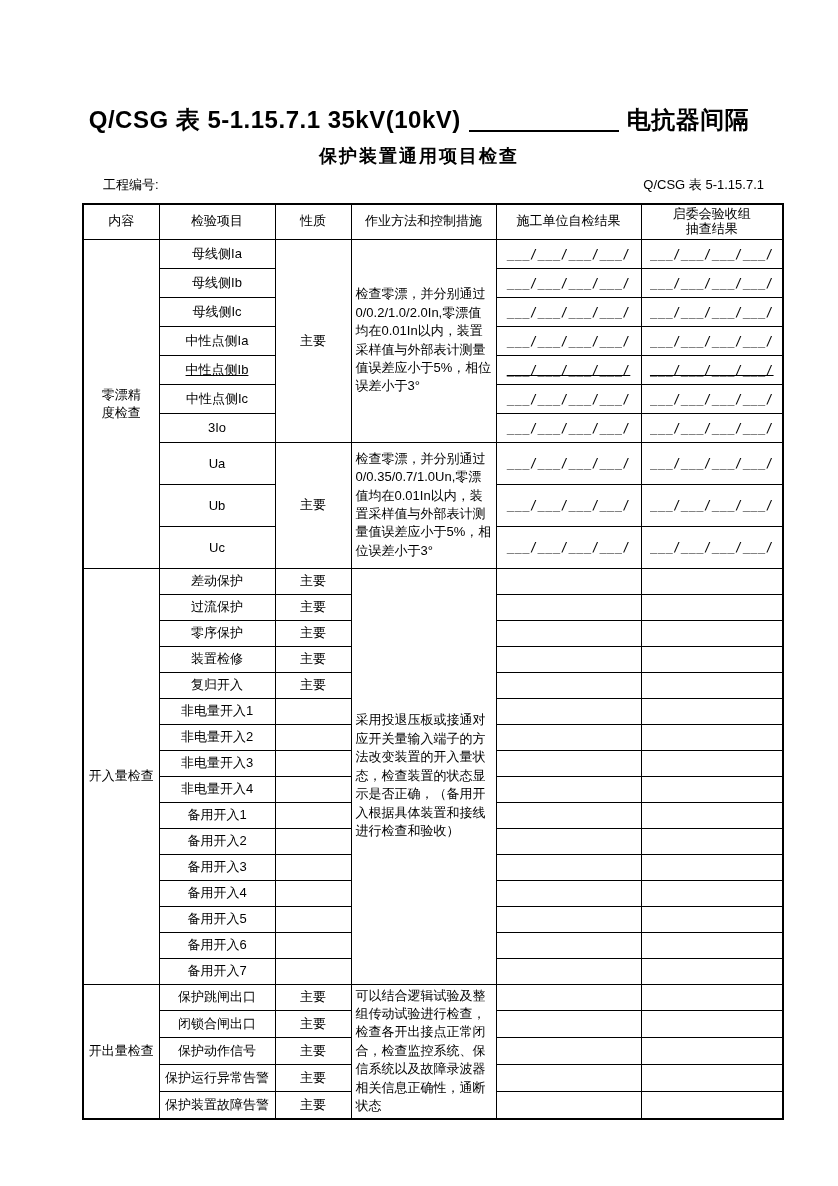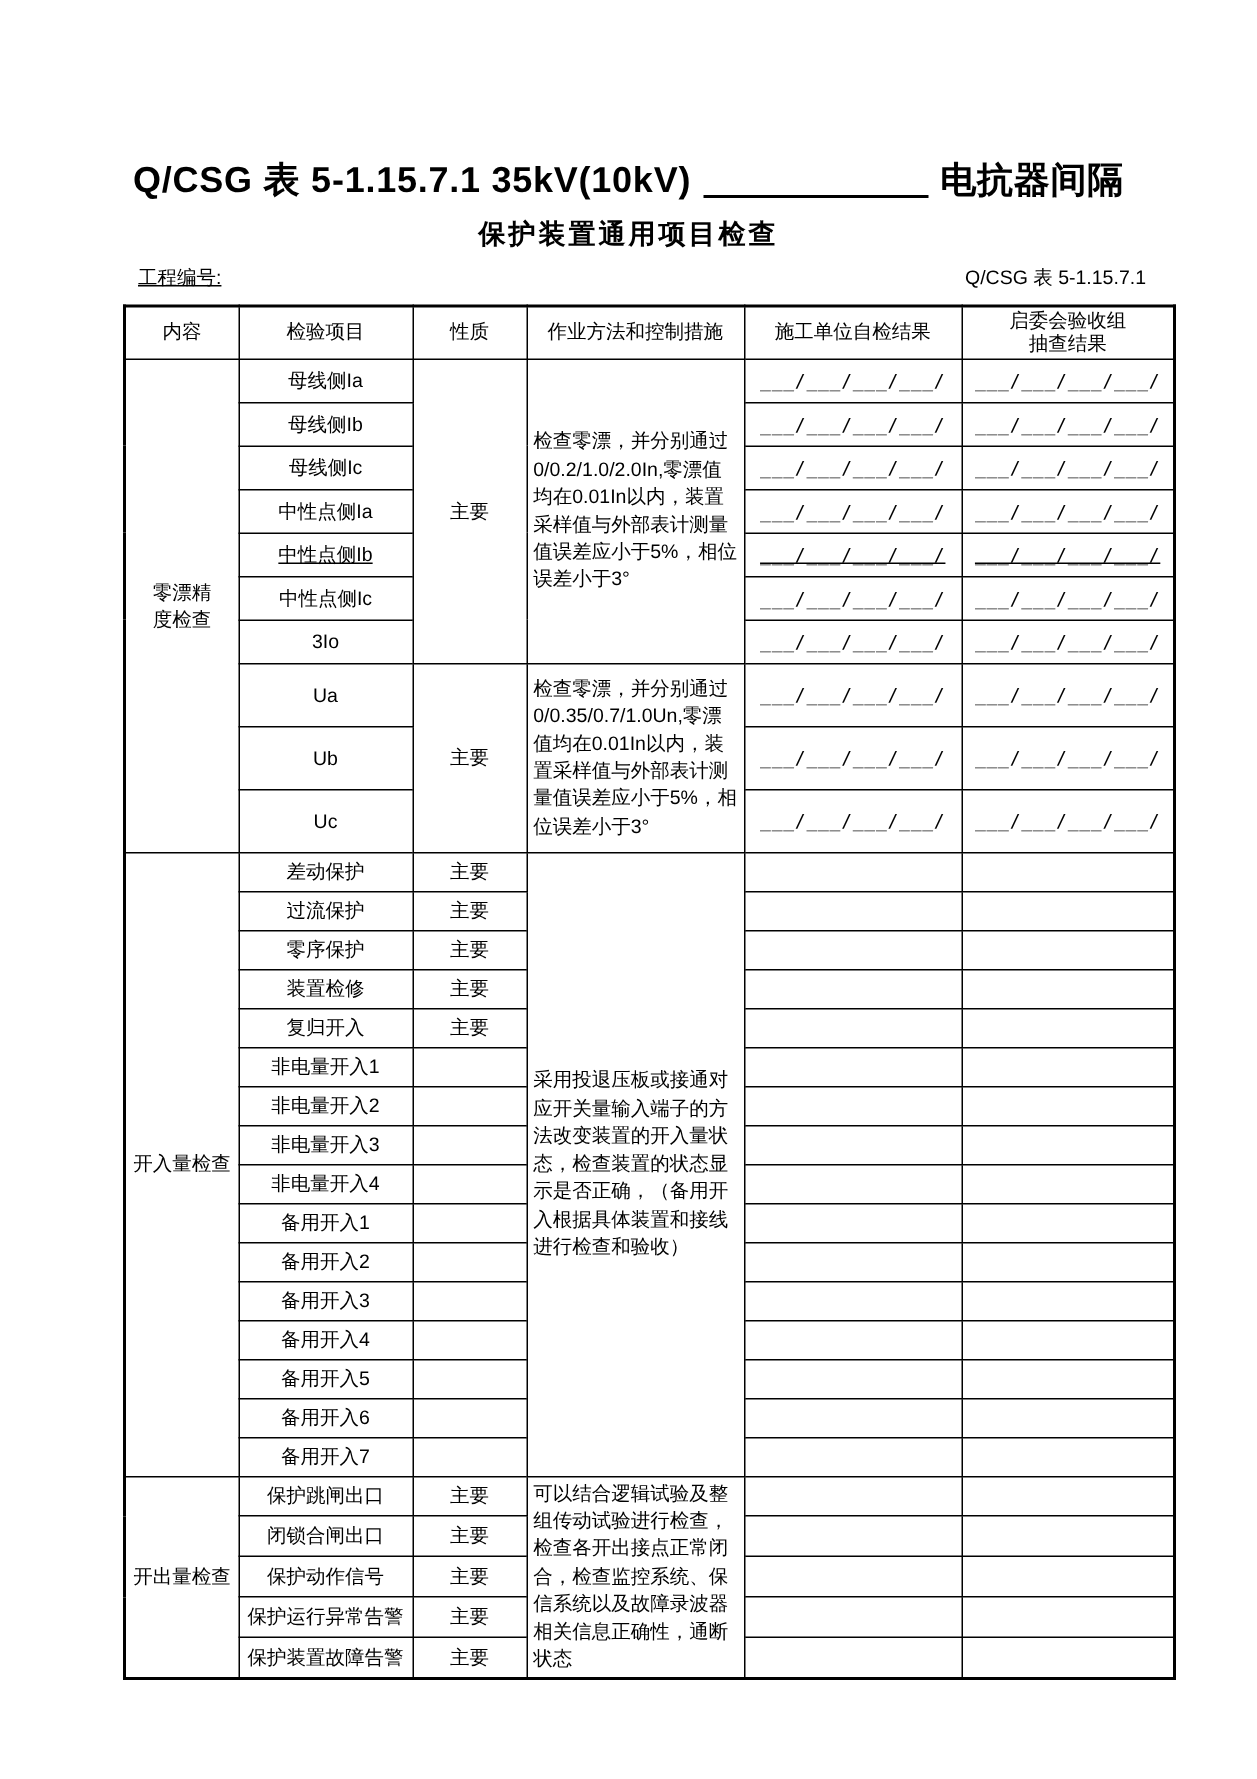--- a/index.html
+++ b/index.html
@@ -15,21 +15,21 @@
   }
   .title-blank{
     display:inline-block;width:150px;height:20px;
     border-bottom:2px solid #000;margin:0 8px;vertical-align:-4px;
   }
   .title-line2{
     position:absolute;top:144px;left:0;width:100%;
     text-align:center;font-size:18px;font-weight:bold;letter-spacing:2px;
   }
   .meta-row{position:absolute;top:176px;left:0;width:100%;font-size:13px;}
-  .project-no{position:absolute;left:92px;top:0;text-decoration:underline;}
+  .project-no{position:absolute;left:103px;top:0;}
   .table-ref{position:absolute;right:74px;top:0;}
   table.doc-table{
     position:absolute;left:82px;top:203px;width:700px;
     border-collapse:collapse;table-layout:fixed;
     border:2px solid #000;
   }
   .doc-table th,.doc-table td{
     border:1px solid #000;padding:0 2px;
     font-size:13px;font-weight:normal;text-align:center;vertical-align:middle;
     overflow:hidden;

